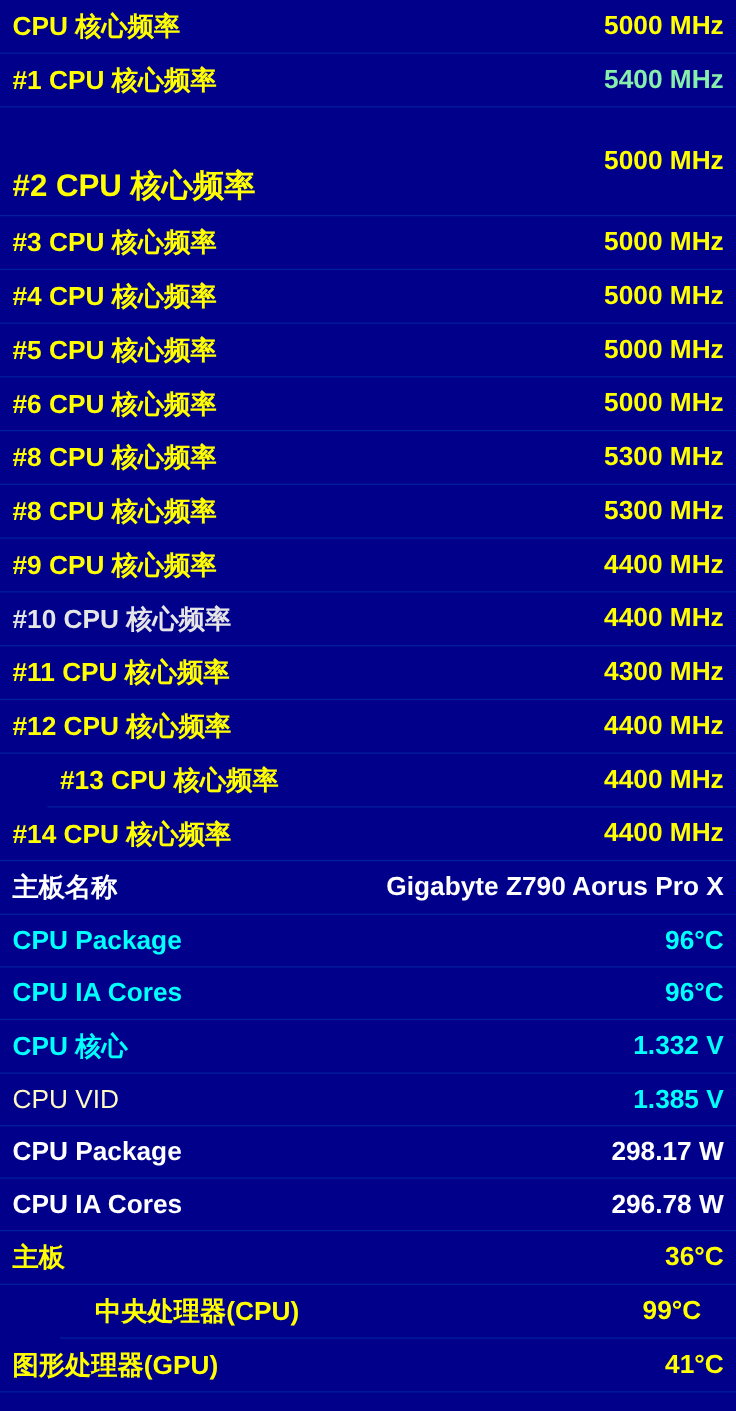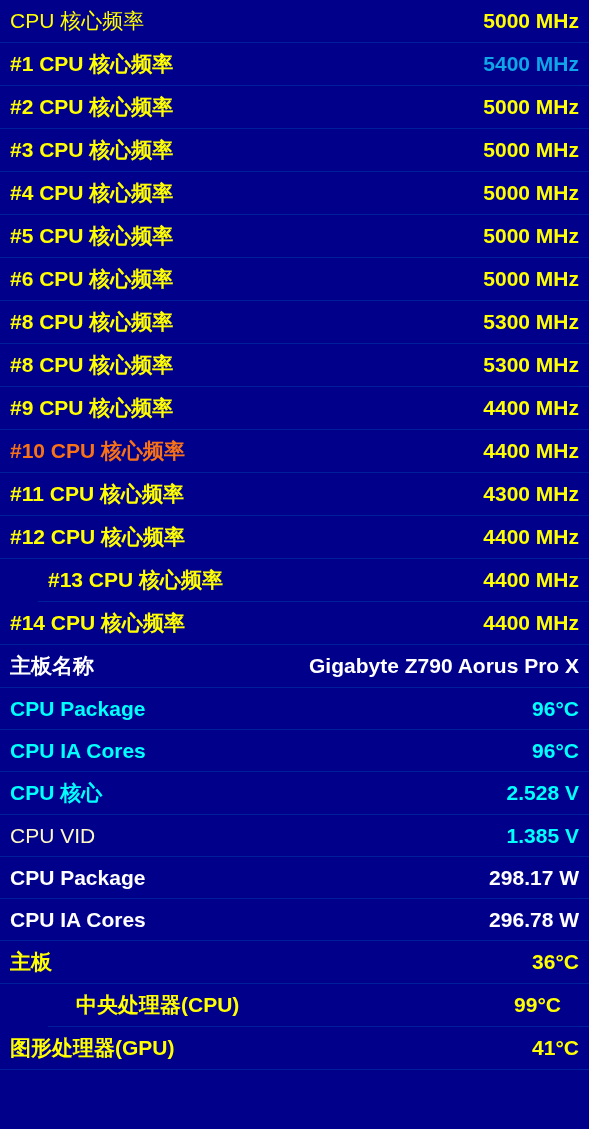--- a/index.html
+++ b/index.html
@@ -20,29 +20,29 @@
       width: 589px;
       background: #00008B;
       position: relative;
     }
   </style>
 </head>
 <body>
 
 <div class="container">
 <div style="display: flex; justify-content: space-between; align-items: center; padding: 7px 10px; border-bottom: 1px solid rgba(0, 80, 180, 0.4); min-height: 42px;">
-      <span style="font-size: 21px; font-weight: normal; color: rgb(255, 255, 0); font-family: Arial, sans-serif;">CPU 核心频率</span>
+      <span style="font-size: 21px; font-weight: bold; color: rgb(255, 255, 0); font-family: Arial, sans-serif;">CPU 核心频率</span>
       <span style="font-size: 21px; font-weight: bold; color: rgb(255, 255, 0); font-family: Arial, sans-serif; text-align: right;">5000 MHz</span>
     </div>
     <div style="display: flex; justify-content: space-between; align-items: center; padding: 7px 10px; border-bottom: 1px solid rgba(0, 80, 180, 0.4); min-height: 42px; gap: 43px;">
       <span style="font-size: 21px; font-weight: bold; color: rgb(255, 255, 0); font-family: Arial, sans-serif;">#1 CPU 核心频率</span>
-      <span style="font-size: 21px; font-weight: bold; color: #0ea5e9; font-family: Arial, sans-serif; text-align: right;">5400 MHz</span>
+      <span style="font-size: 21px; font-weight: bold; color: #86efac; font-family: Arial, sans-serif; text-align: right;">5400 MHz</span>
     </div>
     <div style="display: flex; justify-content: space-between; align-items: center; padding: 7px 10px; border-bottom: 1px solid rgba(0, 80, 180, 0.4); min-height: 42px;">
-      <span style="font-size: 21px; font-weight: bold; color: rgb(255, 255, 0); font-family: Arial, sans-serif;">#2 CPU 核心频率</span>
+      <span style="font-size: 25px; font-weight: bold; color: rgb(255, 255, 0); font-family: Arial, sans-serif; margin-top: 39px;">#2 CPU 核心频率</span>
       <span style="font-size: 21px; font-weight: bold; color: rgb(255, 255, 0); font-family: Arial, sans-serif; text-align: right;">5000 MHz</span>
     </div>
     <div style="display: flex; justify-content: space-between; align-items: center; padding: 7px 10px; border-bottom: 1px solid rgba(0, 80, 180, 0.4); min-height: 42px;">
       <span style="font-size: 21px; font-weight: bold; color: rgb(255, 255, 0); font-family: Arial, sans-serif;">#3 CPU 核心频率</span>
       <span style="font-size: 21px; font-weight: bold; color: rgb(255, 255, 0); font-family: Arial, sans-serif; text-align: right;">5000 MHz</span>
     </div>
     <div style="display: flex; justify-content: space-between; align-items: center; padding: 7px 10px; border-bottom: 1px solid rgba(0, 80, 180, 0.4); min-height: 42px;">
       <span style="font-size: 21px; font-weight: bold; color: rgb(255, 255, 0); font-family: Arial, sans-serif;">#4 CPU 核心频率</span>
       <span style="font-size: 21px; font-weight: bold; color: rgb(255, 255, 0); font-family: Arial, sans-serif; text-align: right;">5000 MHz</span>
     </div>
@@ -60,21 +60,21 @@
     </div>
     <div style="display: flex; justify-content: space-between; align-items: center; padding: 7px 10px; border-bottom: 1px solid rgba(0, 80, 180, 0.4); min-height: 42px;">
       <span style="font-size: 21px; font-weight: bold; color: rgb(255, 255, 0); font-family: Arial, sans-serif;">#8 CPU 核心频率</span>
       <span style="font-size: 21px; font-weight: bold; color: rgb(255, 255, 0); font-family: Arial, sans-serif; text-align: right;">5300 MHz</span>
     </div>
     <div style="display: flex; justify-content: space-between; align-items: center; padding: 7px 10px; border-bottom: 1px solid rgba(0, 80, 180, 0.4); min-height: 42px;">
       <span style="font-size: 21px; font-weight: bold; color: rgb(255, 255, 0); font-family: Arial, sans-serif;">#9 CPU 核心频率</span>
       <span style="font-size: 21px; font-weight: bold; color: rgb(255, 255, 0); font-family: Arial, sans-serif; text-align: right;">4400 MHz</span>
     </div>
     <div style="display: flex; justify-content: space-between; align-items: center; padding: 7px 10px; border-bottom: 1px solid rgba(0, 80, 180, 0.4); min-height: 42px;">
-      <span style="font-size: 21px; font-weight: bold; color: #f97316; font-family: Arial, sans-serif;">#10 CPU 核心频率</span>
+      <span style="font-size: 21px; font-weight: bold; color: #e5e5e5; font-family: Arial, sans-serif;">#10 CPU 核心频率</span>
       <span style="font-size: 21px; font-weight: bold; color: rgb(255, 255, 0); font-family: Arial, sans-serif; text-align: right;">4400 MHz</span>
     </div>
     <div style="display: flex; justify-content: space-between; align-items: center; padding: 7px 10px; border-bottom: 1px solid rgba(0, 80, 180, 0.4); min-height: 42px;">
       <span style="font-size: 21px; font-weight: bold; color: rgb(255, 255, 0); font-family: Arial, sans-serif;">#11 CPU 核心频率</span>
       <span style="font-size: 21px; font-weight: bold; color: rgb(255, 255, 0); font-family: Arial, sans-serif; text-align: right;">4300 MHz</span>
     </div>
     <div style="display: flex; justify-content: space-between; align-items: center; padding: 7px 10px; border-bottom: 1px solid rgba(0, 80, 180, 0.4); min-height: 42px;">
       <span style="font-size: 21px; font-weight: bold; color: rgb(255, 255, 0); font-family: Arial, sans-serif;">#12 CPU 核心频率</span>
       <span style="font-size: 21px; font-weight: bold; color: rgb(255, 255, 0); font-family: Arial, sans-serif; text-align: right;">4400 MHz</span>
     </div>
@@ -93,21 +93,21 @@
     <div style="display: flex; justify-content: space-between; align-items: center; padding: 7px 10px; border-bottom: 1px solid rgba(0, 80, 180, 0.4); min-height: 42px;">
       <span style="font-size: 21px; font-weight: bold; color: rgb(0, 255, 255); font-family: Arial, sans-serif;">CPU Package</span>
       <span style="font-size: 21px; font-weight: bold; color: rgb(0, 255, 255); font-family: Arial, sans-serif; text-align: right;">96°C</span>
     </div>
     <div style="display: flex; justify-content: space-between; align-items: center; padding: 7px 10px; border-bottom: 1px solid rgba(0, 80, 180, 0.4); min-height: 42px;">
       <span style="font-size: 21px; font-weight: bold; color: rgb(0, 255, 255); font-family: Arial, sans-serif;">CPU IA Cores</span>
       <span style="font-size: 21px; font-weight: bold; color: rgb(0, 255, 255); font-family: Arial, sans-serif; text-align: right;">96°C</span>
     </div>
     <div style="display: flex; justify-content: space-between; align-items: center; padding: 7px 10px; border-bottom: 1px solid rgba(0, 80, 180, 0.4); min-height: 42px;">
       <span style="font-size: 21px; font-weight: bold; color: rgb(0, 255, 255); font-family: Arial, sans-serif;">CPU 核心</span>
-      <span style="font-size: 21px; font-weight: bold; color: rgb(0, 255, 255); font-family: Arial, sans-serif; text-align: right;">2.528 V</span>
+      <span style="font-size: 21px; font-weight: bold; color: rgb(0, 255, 255); font-family: Arial, sans-serif; text-align: right;">1.332 V</span>
     </div>
     <div style="display: flex; justify-content: space-between; align-items: center; padding: 7px 10px; border-bottom: 1px solid rgba(0, 80, 180, 0.4); min-height: 42px;">
       <span style="font-size: 21px; font-weight: normal; color: #fef9c3; font-family: Arial, sans-serif;">CPU VID</span>
       <span style="font-size: 21px; font-weight: bold; color: rgb(0, 255, 255); font-family: Arial, sans-serif; text-align: right;">1.385 V</span>
     </div>
     <div style="display: flex; justify-content: space-between; align-items: center; padding: 7px 10px; border-bottom: 1px solid rgba(0, 80, 180, 0.4); min-height: 42px;">
       <span style="font-size: 21px; font-weight: bold; color: rgb(255, 255, 255); font-family: Arial, sans-serif;">CPU Package</span>
       <span style="font-size: 21px; font-weight: bold; color: rgb(255, 255, 255); font-family: Arial, sans-serif; text-align: right;">298.17 W</span>
     </div>
     <div style="display: flex; justify-content: space-between; align-items: center; padding: 7px 10px; border-bottom: 1px solid rgba(0, 80, 180, 0.4); min-height: 42px;">

